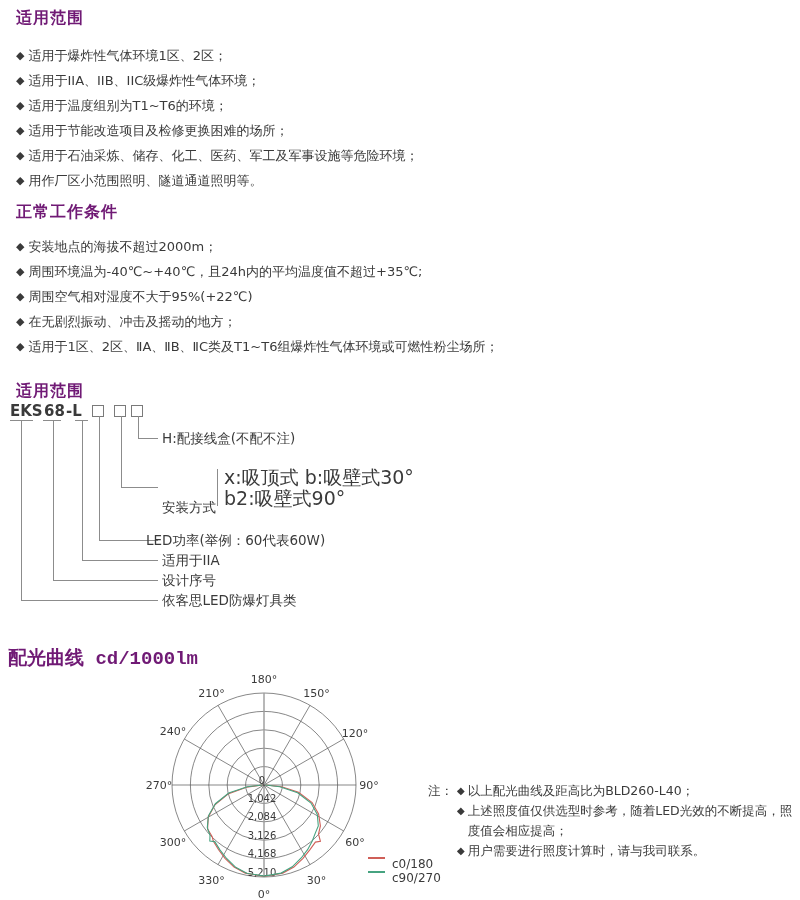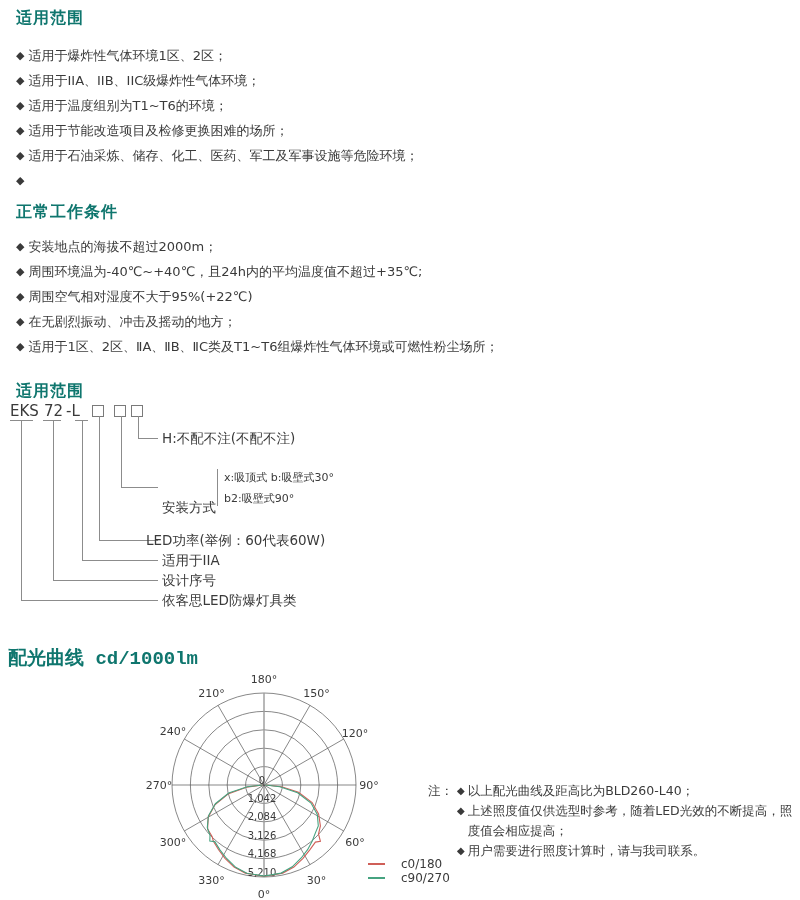--- a/index.html
+++ b/index.html
@@ -1,33 +1,33 @@
 <!DOCTYPE html>
 <html><head>
 <meta charset="utf-8">
 <style>
   html,body{margin:0;padding:0;background:#fff;}
   .page{position:relative;width:800px;height:900px;background:#ffffff;overflow:hidden;
         font-family:"DejaVu Sans","Liberation Sans",sans-serif;color:#3a3a3a;}
-  .h{position:absolute;left:16px;margin:0;font-size:16px;font-weight:bold;color:#0f766e;letter-spacing:1px;}
+  .h{position:absolute;left:16px;margin:0;font-size:16px;font-weight:bold;color:#701a75;letter-spacing:1px;}
   .h.big{left:8px;font-size:19px;letter-spacing:0;font-family:Liberation Mono, monospace;}
   .list{position:absolute;left:16px;margin:0;padding:0;list-style:none;font-size:13px;}
   .list li{height:25px;display:flex;align-items:center;gap:4px;white-space:nowrap;}
   .dm{font-size:11px;line-height:1;}
   
-  .code{position:absolute;font-size:15px;font-weight:400;}
+  .code{position:absolute;font-size:15px;font-weight:700;}
   .mbox{position:absolute;width:10px;height:10px;border:1px solid #7a7a7a;background:#fff;}
   .vl{position:absolute;width:1px;background:#8c8c8c;}
   .hl{position:absolute;height:1px;background:#8c8c8c;}
   .dlabel{position:absolute;font-size:13.5px;line-height:18px;white-space:nowrap;}
-  .opts{position:absolute;left:224px;top:467px;font-size:11px;line-height:21px;white-space:nowrap;}
+  .opts{position:absolute;left:224px;top:467px;font-size:19px;line-height:21px;white-space:nowrap;}
   
   .chart-svg{position:absolute;left:144px;top:672px;}
   .legend{position:absolute;left:368px;top:857px;font-size:12px;}
-  .lrow{display:flex;align-items:center;gap:16px;height:14px;}
+  .lrow{display:flex;gap:7px;height:14px;}
   .sw{display:inline-block;width:17px;height:2px;background:#999;}
   .notes{position:absolute;left:428px;top:781px;width:376px;display:flex;font-size:12.5px;line-height:20px;}
   .nlabel{white-space:nowrap;margin-right:4px;}
   .ncol{display:flex;flex-direction:column;}
   .nitem{display:flex;gap:3px;}
   .nitem .dm{font-size:10px;line-height:20px;}
 </style>
 </head>
 <body>
 
@@ -50,20 +50,21 @@
     <li>
         <span class="dm">◆</span>
         <span>适用于节能改造项目及检修更换困难的场所；</span>
       </li>
     <li>
         <span class="dm">◆</span>
         <span>适用于石油采炼、储存、化工、医药、军工及军事设施等危险环境；</span>
       </li>
     <li>
         <span class="dm">◆</span>
+        <span>用作厂区小范围照明、隧道通道照明等。</span>
       </li>
   </ul>
 
   <h2 class="h" style="top:202px">正常工作条件</h2>
   <ul class="list" style="top:234px">
     <li>
         <span class="dm">◆</span>
         <span>安装地点的海拔不超过2000m；</span>
       </li>
     <li>
@@ -80,21 +81,21 @@
       </li>
     <li>
         <span class="dm">◆</span>
         <span>适用于1区、2区、ⅡA、ⅡB、ⅡC类及T1~T6组爆炸性气体环境或可燃性粉尘场所；</span>
       </li>
   </ul>
 
   <h2 class="h" style="top:381px">适用范围</h2>
 
   <span class="code" style="left:10px;top:402px">EKS</span>
-  <span class="code" style="left:44px;top:402px">72</span>
+  <span class="code" style="left:44px;top:402px">68</span>
   <span class="code" style="left:66px;top:402px">-L</span>
   <span class="mbox" style="left:92px;top:405px"></span>
   <span class="mbox" style="left:114px;top:405px"></span>
   <span class="mbox" style="left:131px;top:405px"></span>
 
   <div class="hl" style="left:10px;top:420px;width:23px"></div>
   <div class="hl" style="left:43px;top:420px;width:18px"></div>
   <div class="hl" style="left:75px;top:420px;width:13px"></div>
 
   <div class="vl" style="left:21px;top:421px;height:179px"></div>
@@ -104,21 +105,21 @@
   <div class="vl" style="left:121px;top:416px;height:71px"></div>
   <div class="vl" style="left:138px;top:416px;height:22px"></div>
 
   <div class="hl" style="left:138px;top:438px;width:20px"></div>
   <div class="hl" style="left:121px;top:487px;width:37px"></div>
   <div class="hl" style="left:99px;top:540px;width:59px"></div>
   <div class="hl" style="left:82px;top:560px;width:76px"></div>
   <div class="hl" style="left:53px;top:580px;width:105px"></div>
   <div class="hl" style="left:21px;top:600px;width:137px"></div>
 
-  <span class="dlabel" style="left:162px;top:429px">H:不配不注(不配不注)</span>
+  <span class="dlabel" style="left:162px;top:429px">H:配接线盒(不配不注)</span>
   <span class="dlabel" style="left:162px;top:498px">安装方式</span>
   <div class="vl" style="left:217px;top:469px;height:37px"></div>
   <div class="opts">
     <div>x:吸顶式  b:吸壁式30°</div>
     <div>b2:吸壁式90°</div>
   </div>
   <span class="dlabel" style="left:146px;top:531px">LED功率(举例：60代表60W)</span>
   <span class="dlabel" style="left:162px;top:551px">适用于IIA</span>
   <span class="dlabel" style="left:162px;top:571px">设计序号</span>
   <span class="dlabel" style="left:162px;top:591px">依客思LED防爆灯具类</span>

